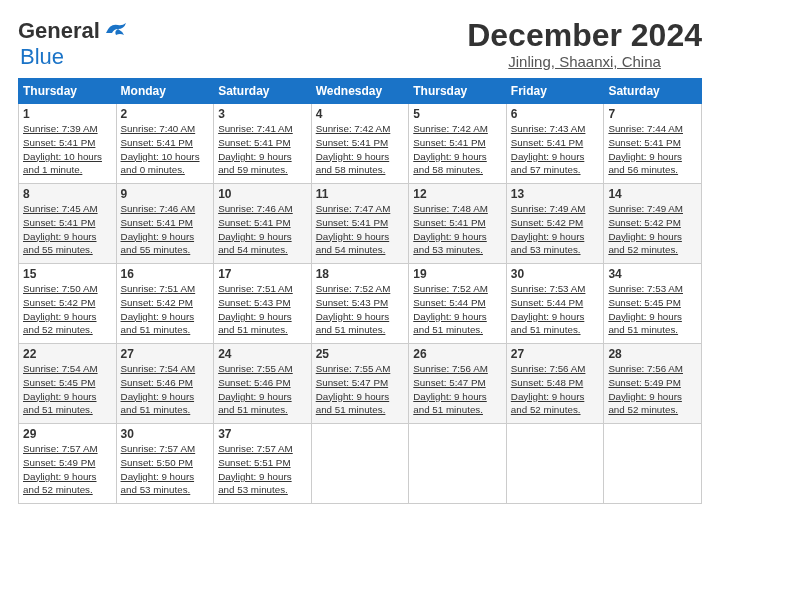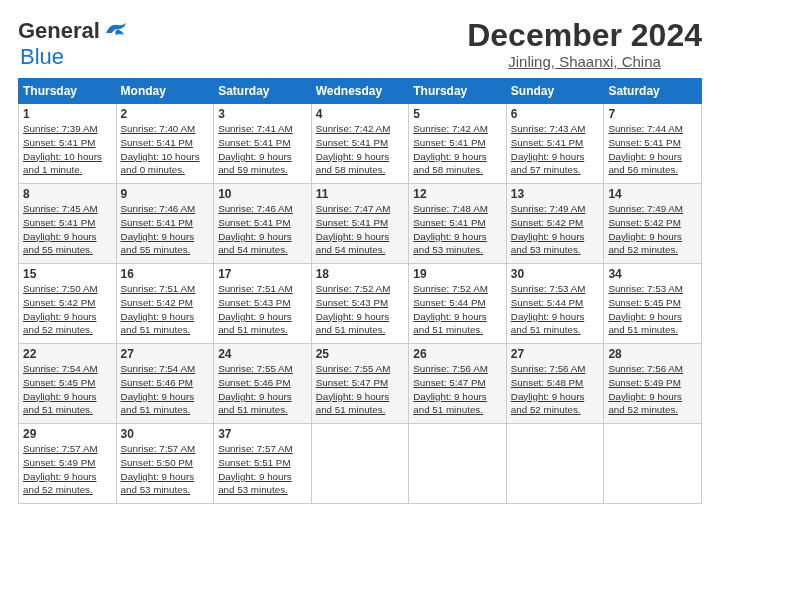--- a/index.html
+++ b/index.html
@@ -112,21 +112,21 @@
   </div>
 
   <table class="calendar">
     <thead>
       <tr>
         <th>Thursday</th>
         <th>Monday</th>
         <th>Saturday</th>
         <th>Wednesday</th>
         <th>Thursday</th>
-        <th>Sunday</th>
+        <th>Friday</th>
         <th>Saturday</th>
       </tr>
     </thead>
     <tbody id="calendar-body">
     <tr>
           <td>
             <span class="day-num">1</span>
             <div class="day-info">Sunrise: 7:39 AM<br>Sunset: 5:41 PM<br>Daylight: 10 hours<br>and 1 minute.</div>
           </td>
           <td>

